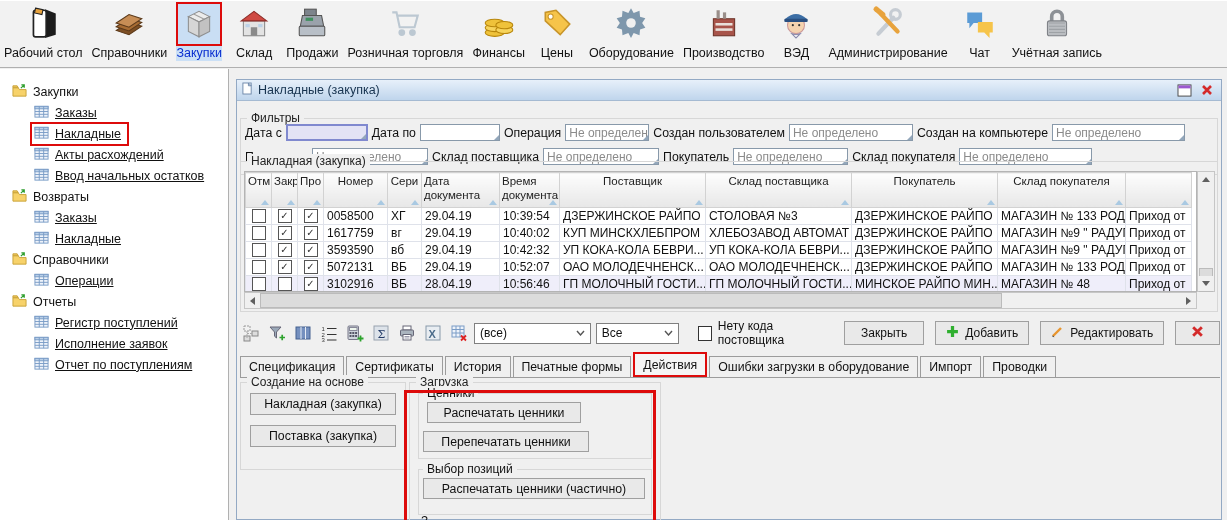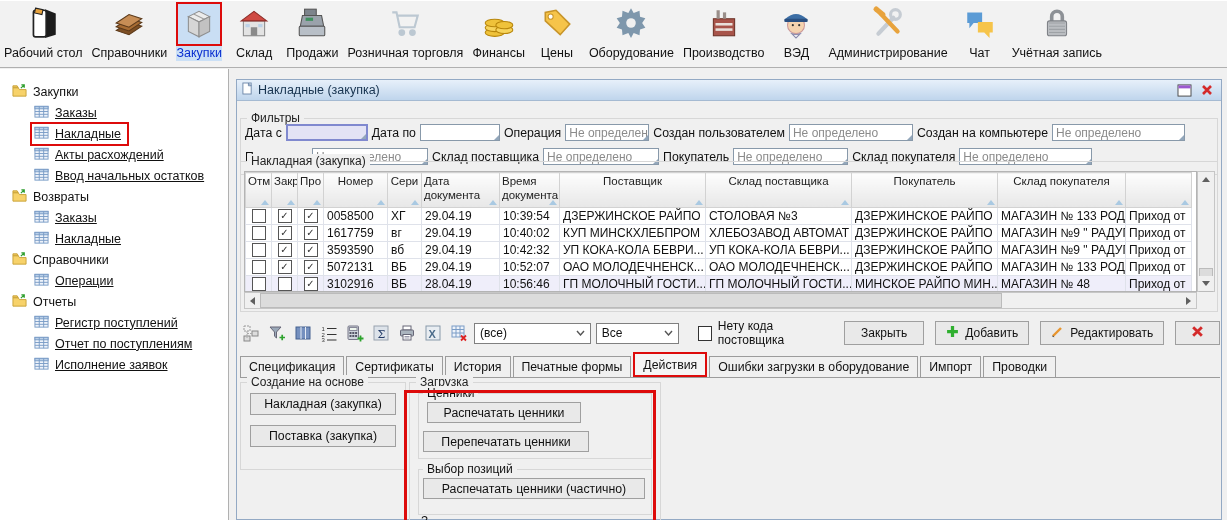--- a/index.html
+++ b/index.html
@@ -382,31 +382,31 @@
           <span>Регистр поступлений</span>
         </span>
       </div>
       <div class="tree-row leaf">
         <span class="tree-cell">
           <span><svg viewBox="0 0 16 16" width="15" height="15">
               <rect x="1" y="2.5" width="14" height="11.5" fill="#eef3fa" stroke="#7a9cc6"></rect>
               <rect x="1" y="2.5" width="14" height="2.6" fill="#b9cfe8" stroke="#7a9cc6"></rect>
               <path d="M1 8 H15 M1 11 H15 M5.6 2.5 V14 M10.3 2.5 V14" stroke="#7a9cc6"></path>
             </svg></span>
+          <span>Исполнение заявок</span>
+        </span>
+      </div>
+      <div class="tree-row leaf">
+        <span class="tree-cell">
+          <span><svg viewBox="0 0 16 16" width="15" height="15">
+              <rect x="1" y="2.5" width="14" height="11.5" fill="#eef3fa" stroke="#7a9cc6"></rect>
+              <rect x="1" y="2.5" width="14" height="2.6" fill="#b9cfe8" stroke="#7a9cc6"></rect>
+              <path d="M1 8 H15 M1 11 H15 M5.6 2.5 V14 M10.3 2.5 V14" stroke="#7a9cc6"></path>
+            </svg></span>
           <span>Отчет по поступлениям</span>
-        </span>
-      </div>
-      <div class="tree-row leaf">
-        <span class="tree-cell">
-          <span><svg viewBox="0 0 16 16" width="15" height="15">
-              <rect x="1" y="2.5" width="14" height="11.5" fill="#eef3fa" stroke="#7a9cc6"></rect>
-              <rect x="1" y="2.5" width="14" height="2.6" fill="#b9cfe8" stroke="#7a9cc6"></rect>
-              <path d="M1 8 H15 M1 11 H15 M5.6 2.5 V14 M10.3 2.5 V14" stroke="#7a9cc6"></path>
-            </svg></span>
-          <span>Исполнение заявок</span>
         </span>
       </div>
     </div>
 
   <div id="window">
 
     <div id="titlebar">
       <span>
         <svg width="11" height="13" viewBox="0 0 12 14">
             <rect x="1" y="1" width="9" height="12" fill="#fff" stroke="#6b86a8"></rect>

